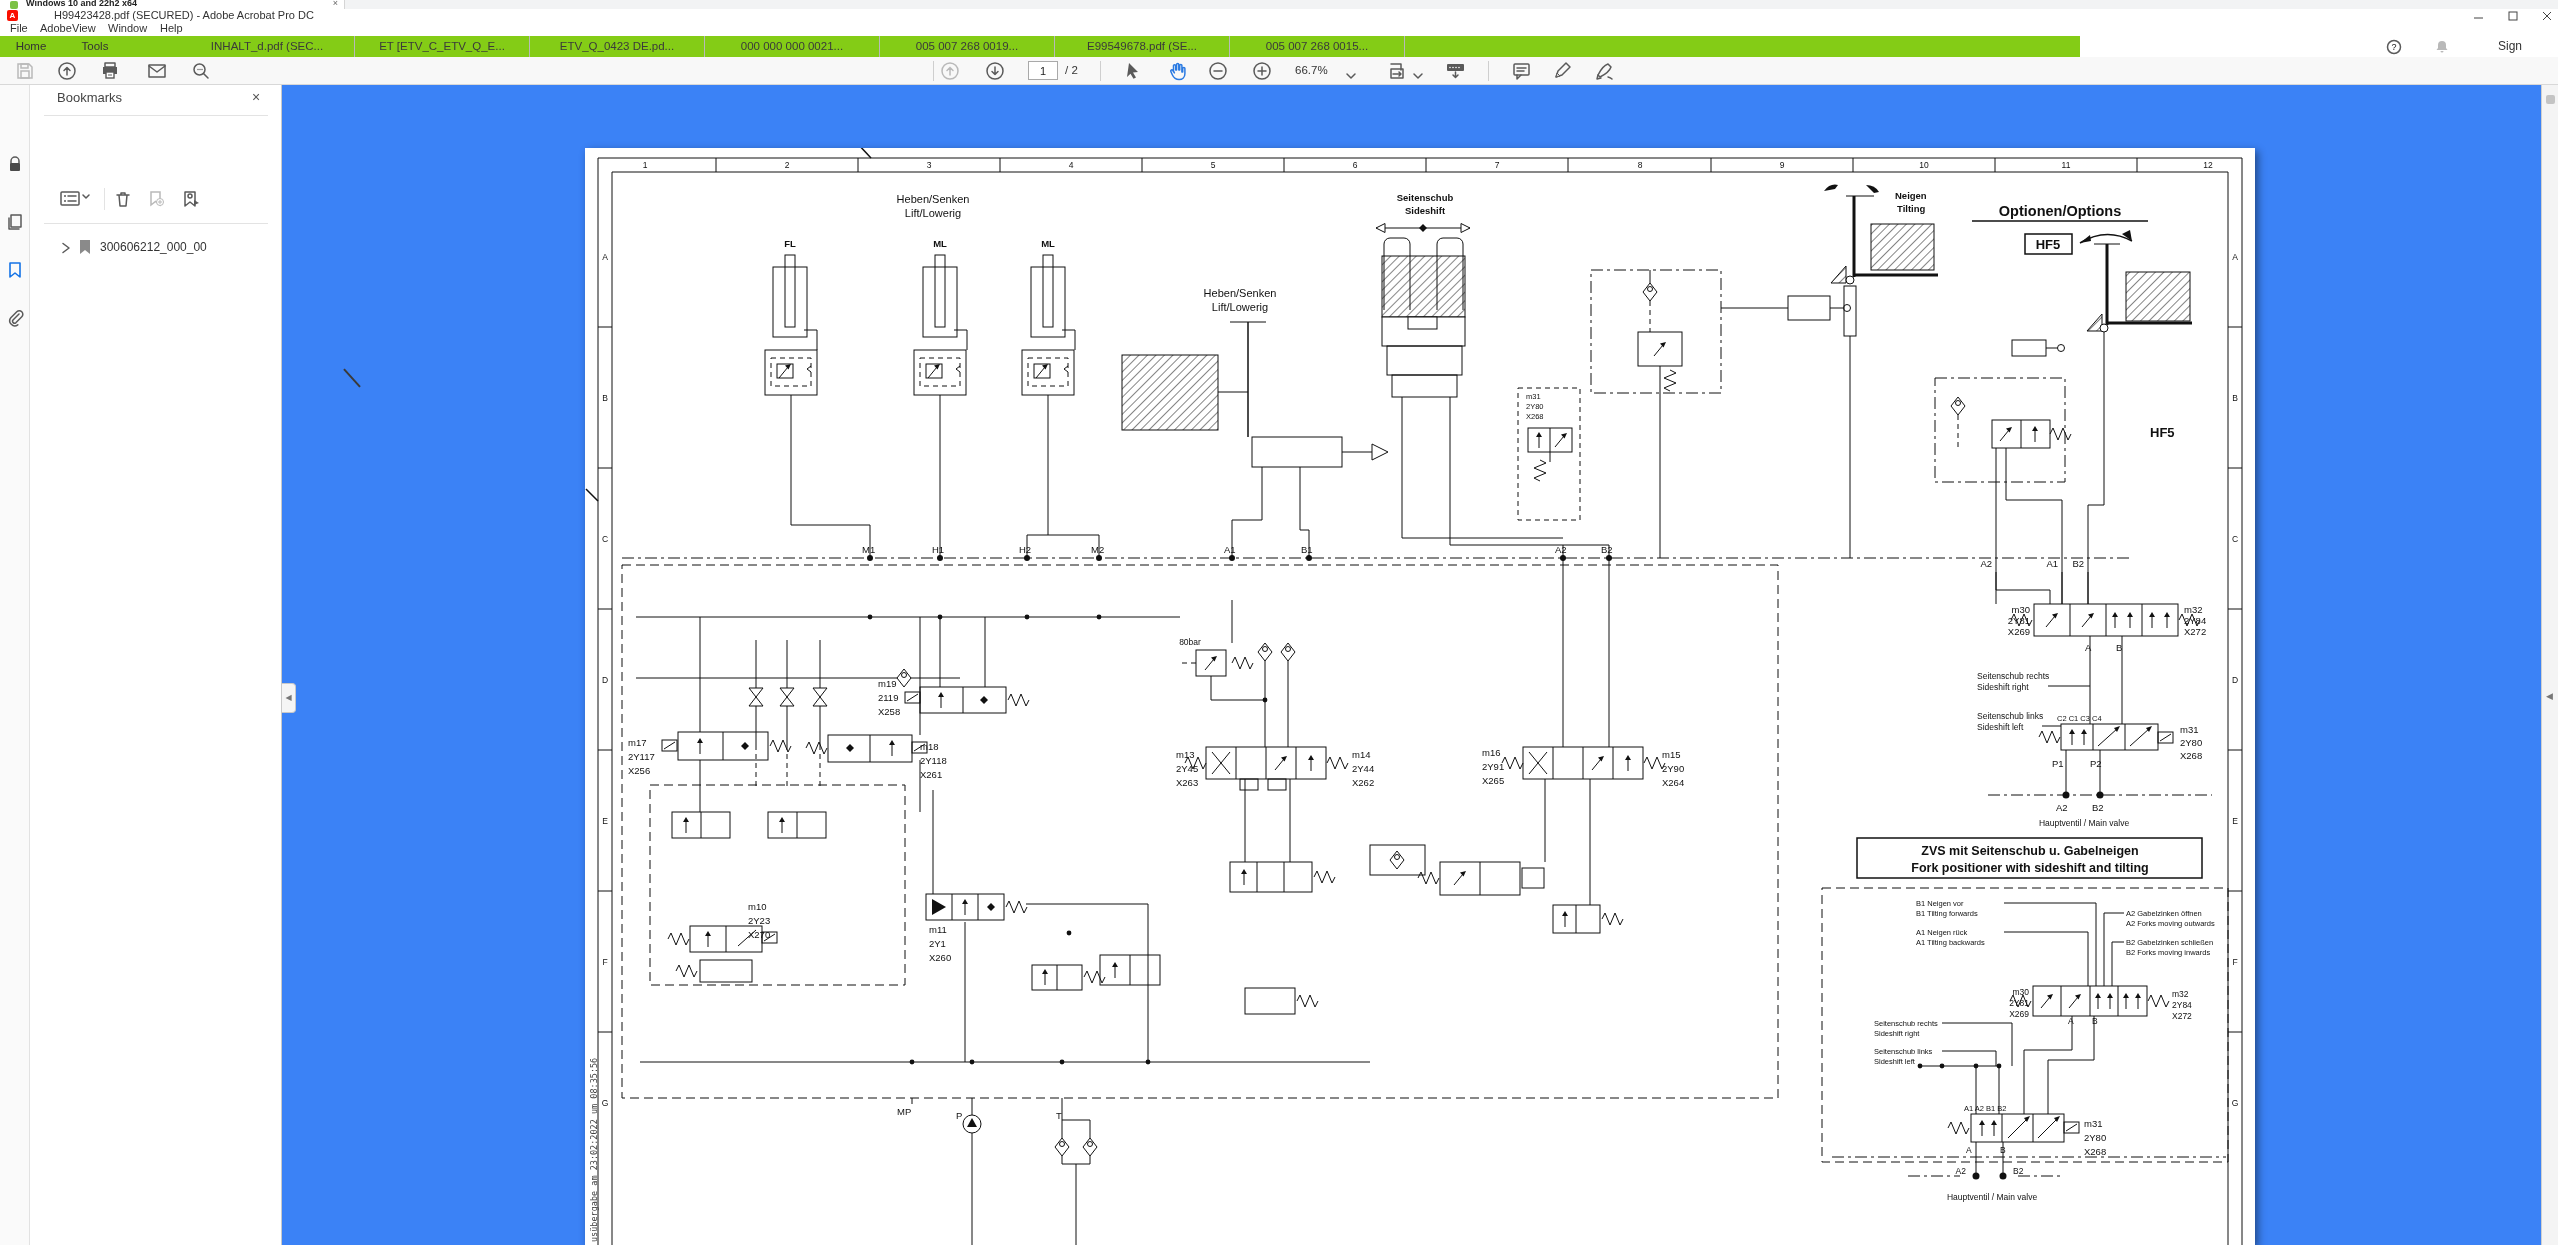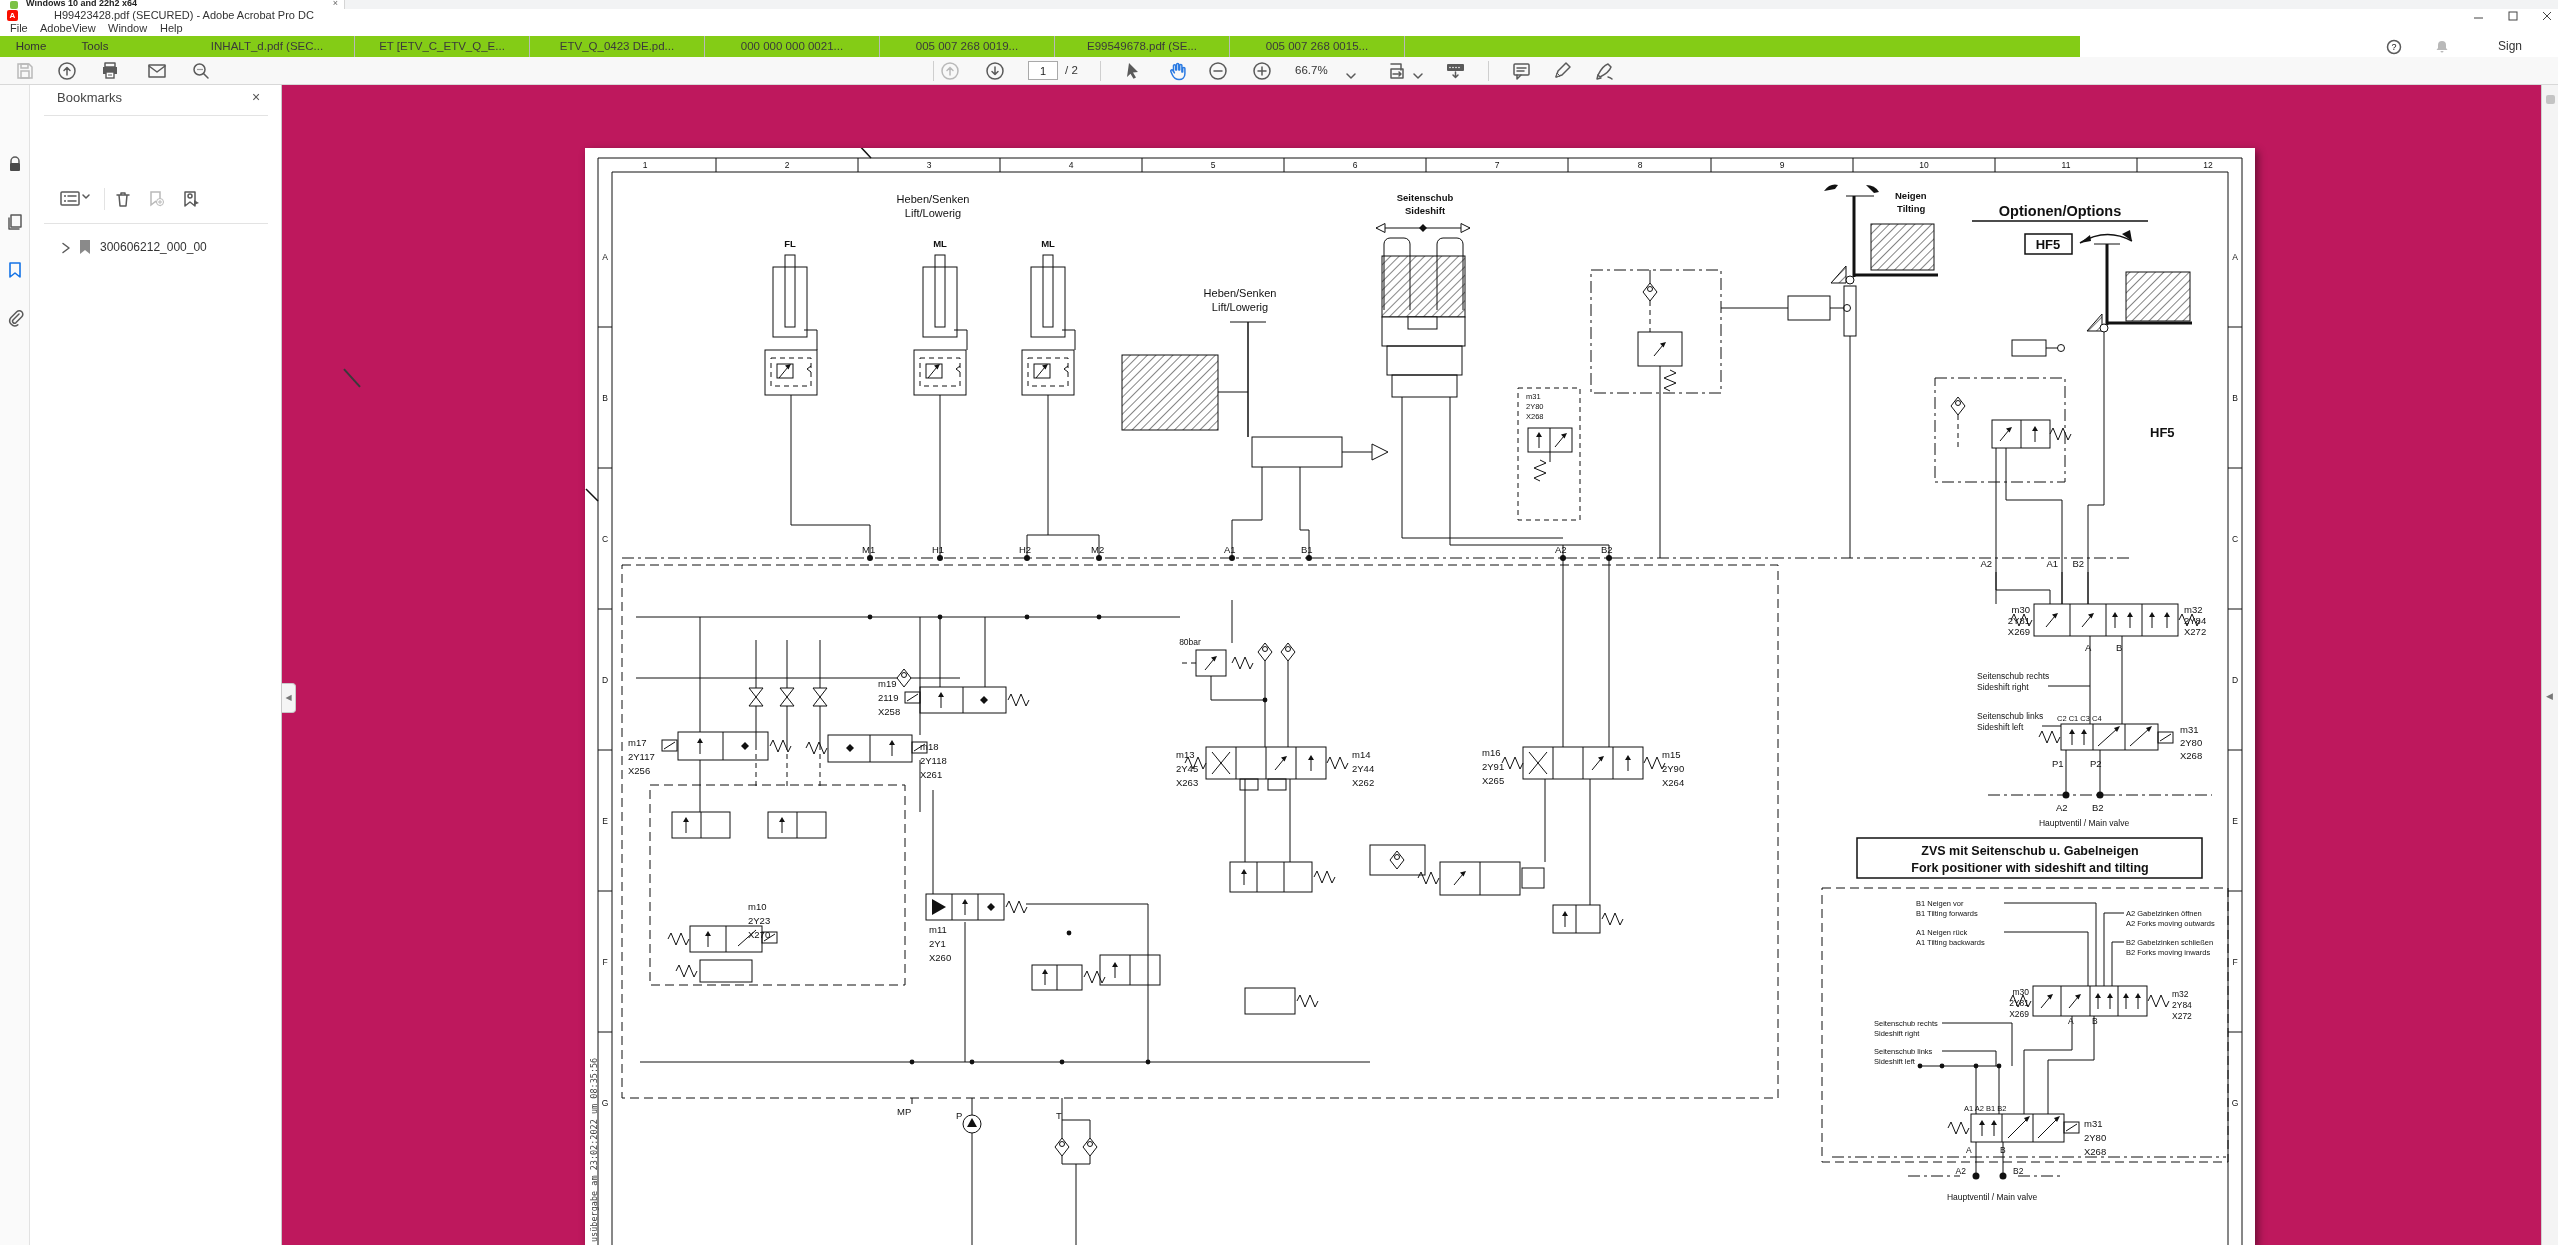--- a/index.html
+++ b/index.html
@@ -27,21 +27,21 @@
   .signin{position:absolute;top:0;height:21px;font-size:12px;color:#333;line-height:21px;}
   
   .toolbar{left:0;top:57px;width:2558px;height:28px;background:#f8f8f8;border-bottom:1px solid #d8d8d8;}
   .ticon{position:absolute;top:4px;width:20px;height:20px;}
   .tdiv{position:absolute;top:4px;width:1px;height:20px;background:#cfcfcf;}
   .pageinput{position:absolute;left:1028px;top:4px;width:30px;height:19px;border:1px solid #a9a9a9;background:#fff;font-size:11px;text-align:center;font-family:"Liberation Sans",sans-serif;color:#222;padding:0;}
   .ttext{position:absolute;top:7px;font-size:11.5px;color:#333;}
   .sharebtn{position:absolute;left:2462px;top:3px;width:94px;height:26px;background:#1473e6;border-radius:11px;color:#fff;font-size:12.5px;text-align:right;line-height:22px;margin-top:44px;}
   .sharebtn svg{vertical-align:-3px;margin-right:5px;}
   
-  .main{left:0;top:85px;width:2558px;height:1160px;background:#be185d;}
+  .main{left:0;top:85px;width:2558px;height:1160px;background:#3b82f6;}
   .iconrail{position:absolute;left:0;top:0;width:30px;height:1160px;background:#fafafa;border-right:1px solid #e2e2e2;}
   .railicon{position:absolute;left:6px;width:18px;height:18px;}
   .bmpanel{position:absolute;left:30px;top:0;width:252px;height:1160px;background:#fff;border-right:1px solid #c9c9c9;}
   .bmtitle{position:absolute;left:27px;top:5px;font-size:13px;color:#444;}
   .bmclose{position:absolute;left:222px;top:4px;font-size:14px;color:#555;}
   .bmhr{position:absolute;left:14px;width:224px;height:1px;background:#e3e3e3;}
   .bmicon{position:absolute;width:18px;height:18px;top:0;}
   .bmrow{position:absolute;left:0;top:152px;width:252px;height:22px;}
   .bmtext{position:absolute;left:70px;top:3px;font-size:12px;color:#333;}
   .collapsetab{position:absolute;left:282px;top:598px;width:14px;height:30px;background:#f5f5f5;border:1px solid #c9c9c9;border-left:none;border-radius:0 4px 4px 0;color:#777;font-size:8px;text-align:center;line-height:28px;}

